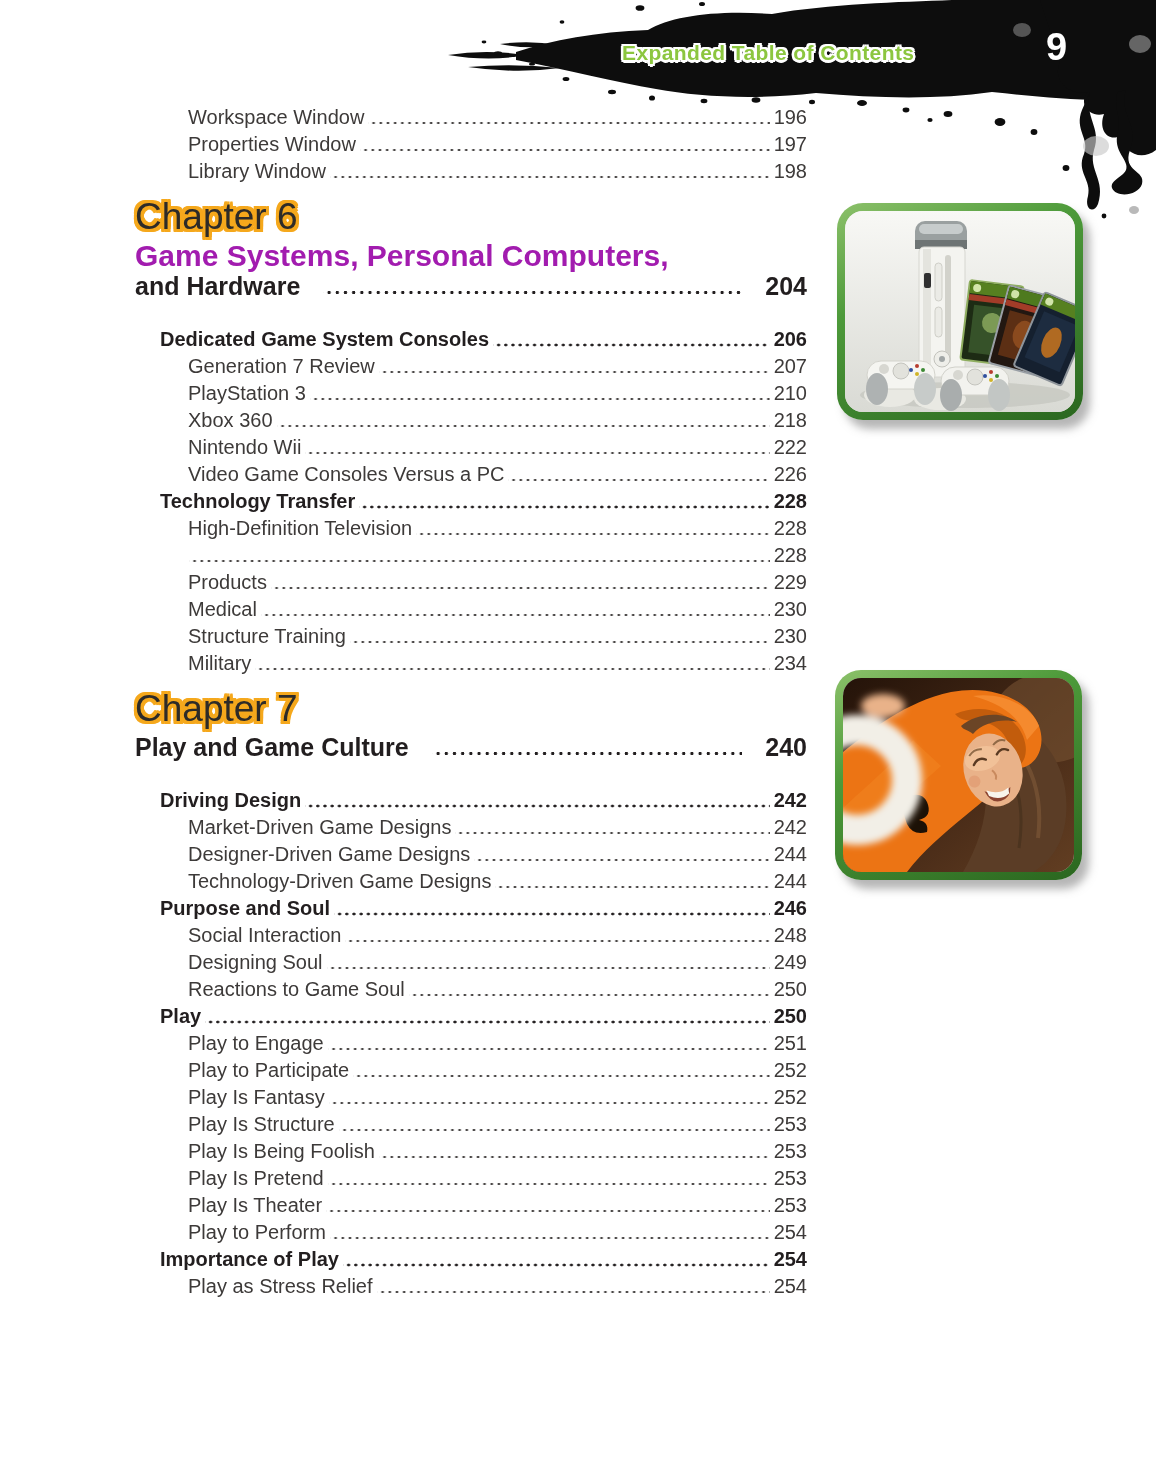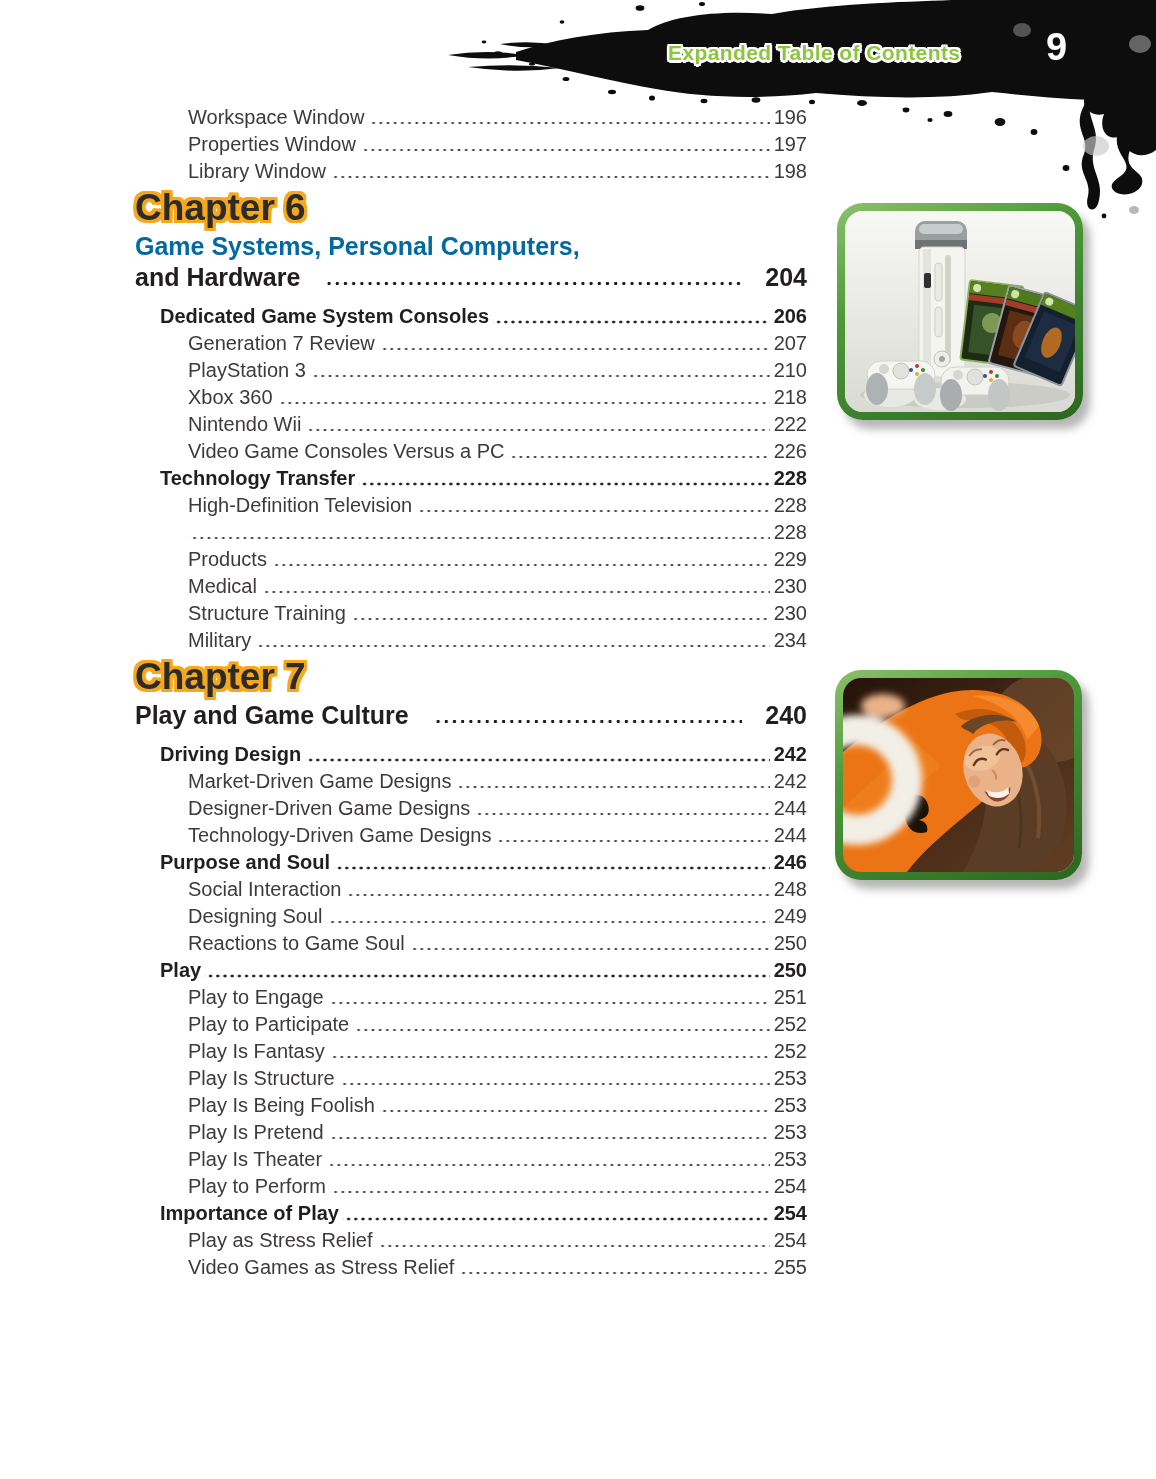--- a/index.html
+++ b/index.html
@@ -1,47 +1,47 @@
 <!DOCTYPE html>
 <html><head>
 <meta charset="utf-8">
 <style>
   html,body{margin:0;padding:0;}
   .page{position:relative;width:1156px;height:1479px;background:#ffffff;overflow:hidden;
         font-family:"Liberation Sans",sans-serif;}
 
   
   .header-art{position:absolute;left:0;top:0;width:1156px;height:232px;pointer-events:none;}
-  .header-label{position:absolute;left:668px;top:41px;font-size:21px;font-weight:800;letter-spacing:.4px;
+  .header-label{position:absolute;left:622px;top:41px;font-size:21px;font-weight:800;letter-spacing:.4px;
     color:#8CC63F;white-space:nowrap;
     text-shadow:-2px -2px 0 #fff,2px -2px 0 #fff,-2px 2px 0 #fff,2px 2px 0 #fff,
                 -2.5px 0 0 #fff,2.5px 0 0 #fff,0 -2.5px 0 #fff,0 2.5px 0 #fff;}
   .page-num{position:absolute;left:1046px;top:26px;font-size:38px;font-weight:bold;color:#ffffff;}
 
   
   .toc{position:absolute;left:135px;top:104px;width:672px;color:#3d3a39;}
   .row{display:flex;align-items:flex-start;height:27px;line-height:27px;font-size:20px;}
   .row .lbl{white-space:nowrap;padding-right:3px;}
   .row .pg{white-space:nowrap;padding-left:3px;}
   .leader{flex:1;height:27px;margin:0 1px;
     background-image:radial-gradient(circle,#4a4746 1.25px,transparent 1.55px);
     background-size:7.2px 4px;background-repeat:repeat-x;background-position:2px calc(100% - 6px);}
   .lvl2{padding-left:53px;color:#3d3a39;}
   .lvl1{padding-left:25px;font-weight:bold;color:#221e1f;}
   .lvl1 .leader{background-image:radial-gradient(circle,#221e1f 1.35px,transparent 1.65px);}
-  .chapter-heading{height:46px;line-height:46px;font-size:37px;font-weight:bold;color:#2d2b28;
+  .chapter-heading{margin-top:9px;height:46px;line-height:46px;font-size:37px;font-weight:normal;color:#2d2b28;
     text-shadow:-3px -3px 0 #F5A81C,3px -3px 0 #F5A81C,-3px 3px 0 #F5A81C,3px 3px 0 #F5A81C,
       -3px 0 0 #F5A81C,3px 0 0 #F5A81C,0 -3px 0 #F5A81C,0 3px 0 #F5A81C,
       -2px -3px 0 #F5A81C,2px 3px 0 #F5A81C,-3px 2px 0 #F5A81C,3px -2px 0 #F5A81C;}
-  .chapter-title-line{height:31px;line-height:31px;font-size:25px;font-weight:bold;color:#0369a1;}
+  .chapter-title-line{height:31px;line-height:31px;font-size:30px;font-weight:bold;color:#a21caf;}
   .chapter-title-row{height:31px;line-height:31px;font-size:25px;font-weight:bold;color:#221e1f;gap:19px;}
   .chapter-title-row .leader{height:31px;
     background-image:radial-gradient(circle,#221e1f 1.6px,transparent 1.9px);
     background-size:8.2px 5px;background-position:2px calc(100% - 7px);}
-  .sections{margin-top:10px;}
+  .sections{margin-top:24px;}
 
   
   .figure{position:absolute;border-radius:26px;padding:8px;
     background:linear-gradient(155deg,#8cc16a 0%,#4d9a3a 35%,#2a661f 100%);
     box-shadow:7px 9px 9px rgba(110,110,110,.5);}
   .figure .ph{display:block;border-radius:18px;overflow:hidden;background:#ddd;}
   .fig1{left:837px;top:203px;width:246px;height:217px;box-sizing:border-box;}
   .fig2{left:835px;top:670px;width:247px;height:210px;box-sizing:border-box;}
 </style>
 </head>
@@ -297,25 +297,20 @@
         <div class="row lvl1">
           <span class="lbl">Importance of Play</span>
           <span class="leader"></span>
           <span class="pg">254</span>
         </div>
         <div class="row lvl2">
           <span class="lbl">Play as Stress Relief</span>
           <span class="leader"></span>
           <span class="pg">254</span>
         </div>
-        <div class="row lvl2">
-          <span class="lbl">Video Games as Stress Relief</span>
-          <span class="leader"></span>
-          <span class="pg">255</span>
-        </div>
       </div>
     </div>
 
   <figure class="figure fig1" style="margin:0" aria-label="White Xbox 360 console with two wireless controllers and three Halo game cases">
     <svg class="ph" width="230" height="201" viewBox="0 0 230 201" xmlns="http://www.w3.org/2000/svg">
       <defs>
         <linearGradient id="bg1" x1="0" y1="0" x2="0" y2="1">
           <stop offset="0" stop-color="#f8f8f5"></stop>
             <stop offset="1" stop-color="#d9dad4"></stop>
         </linearGradient>

